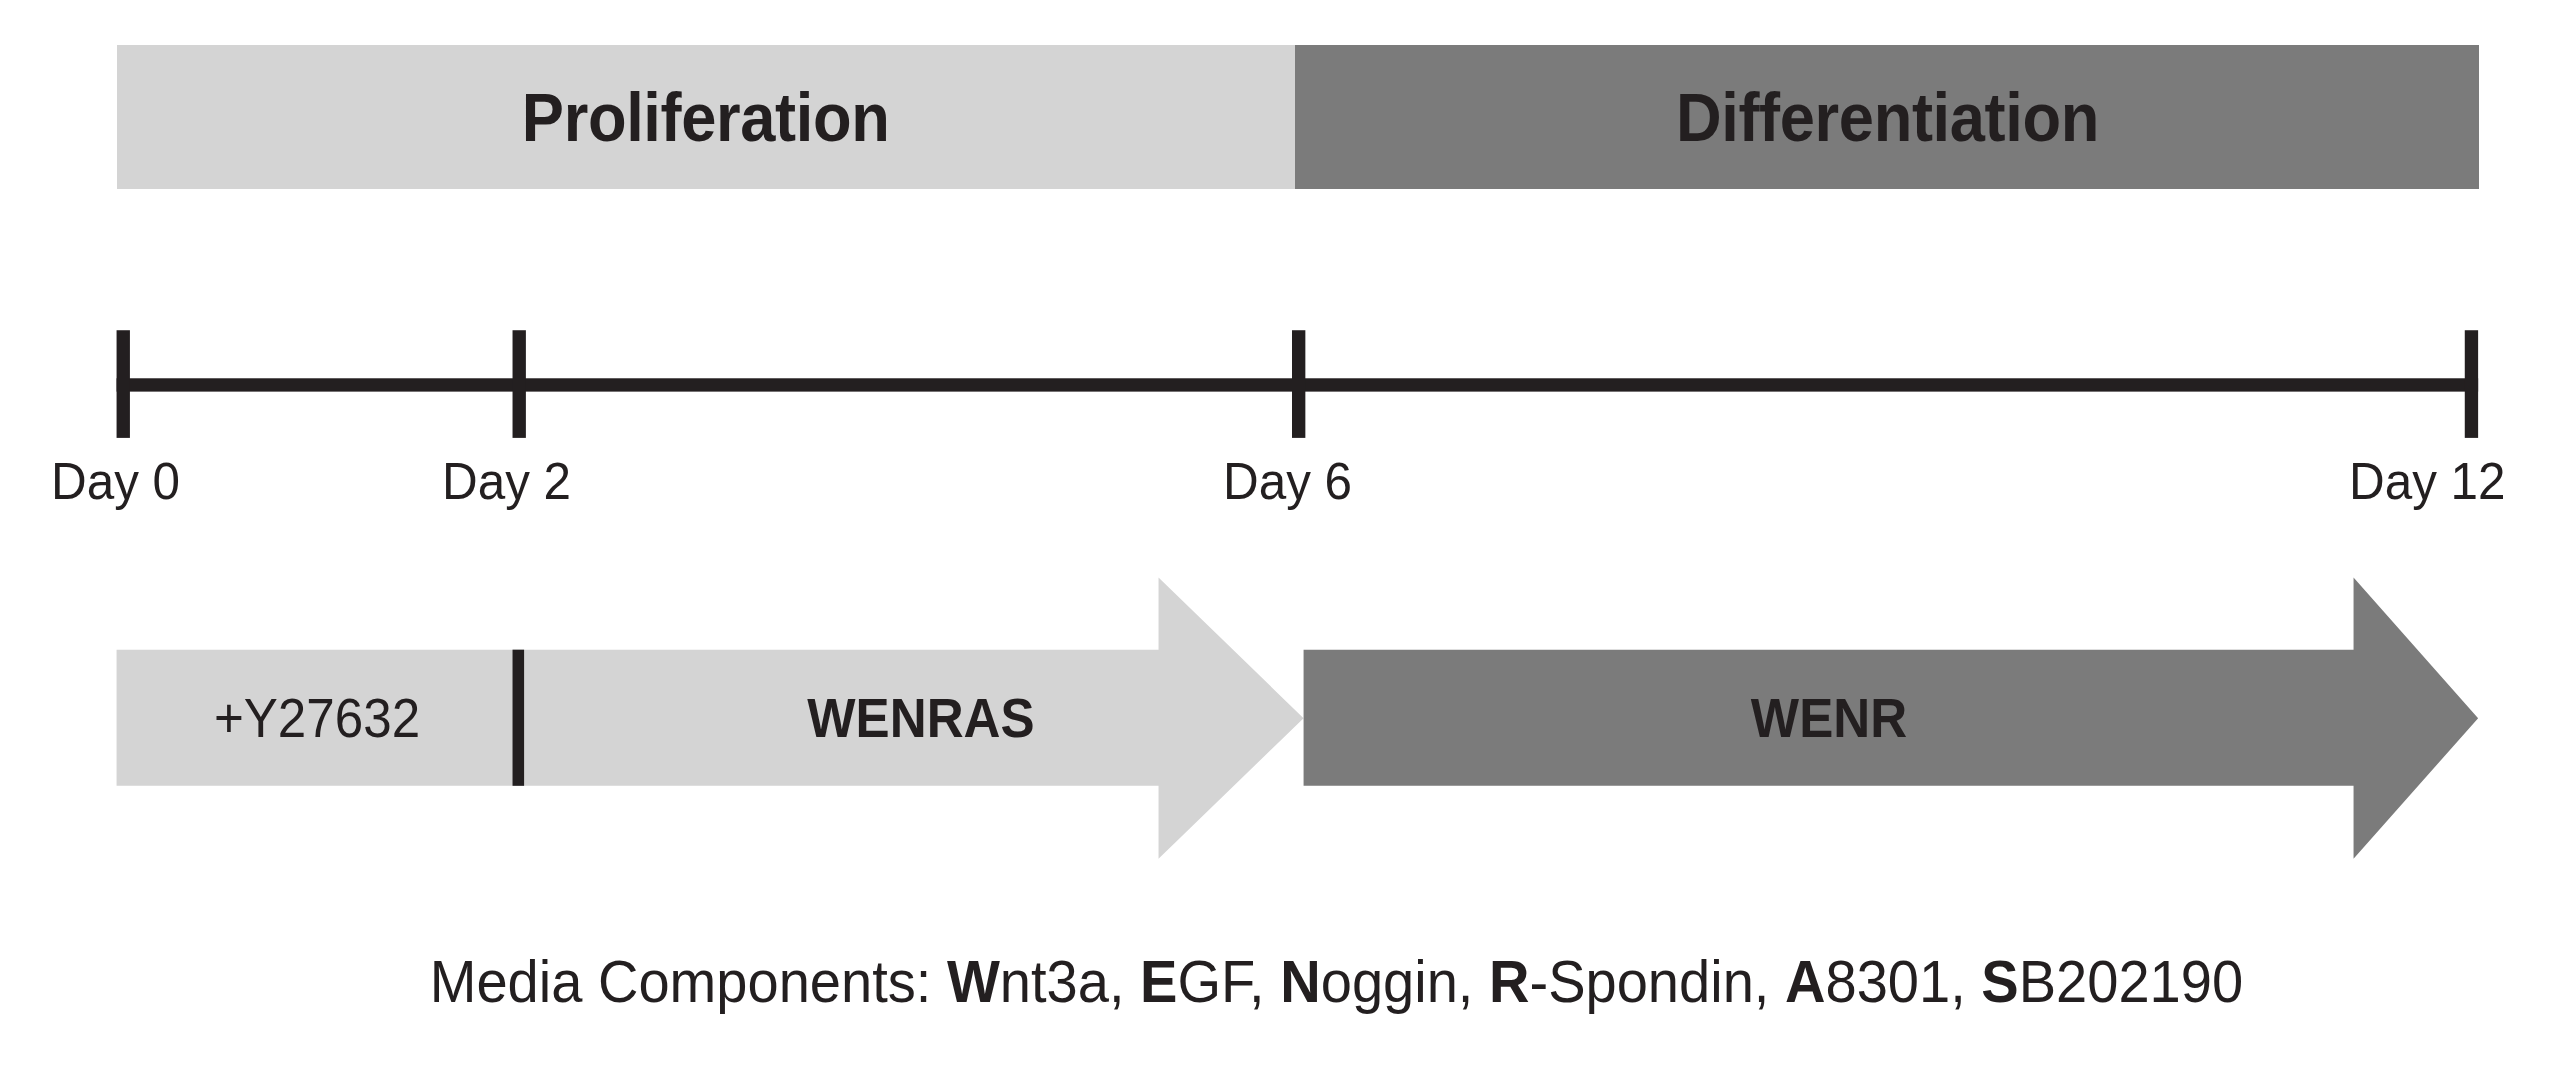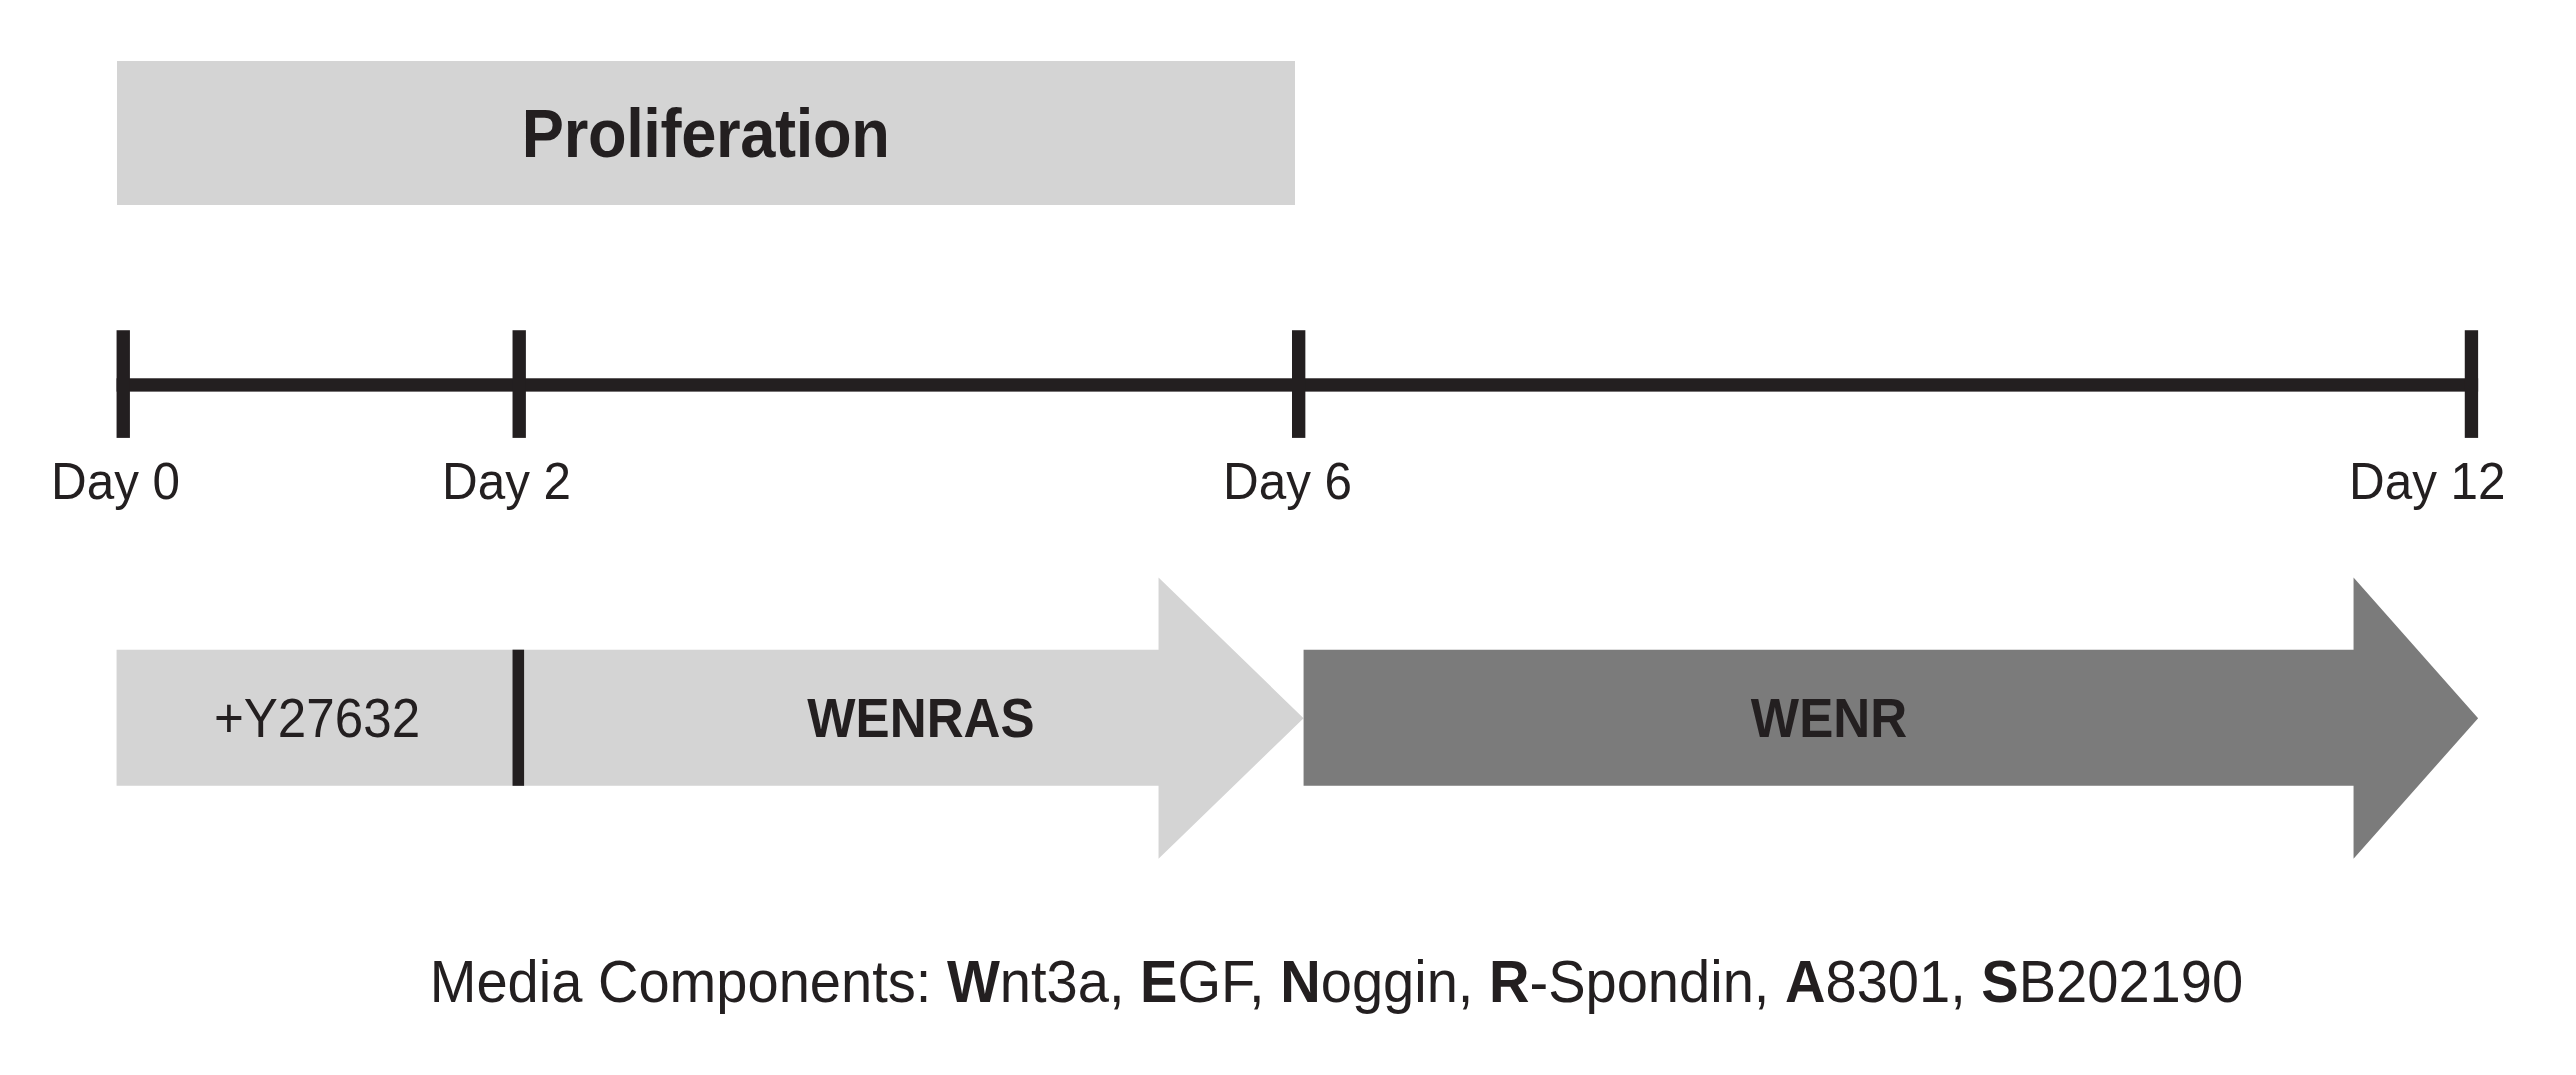--- a/index.html
+++ b/index.html
@@ -20,21 +20,20 @@
   }
 
   
   .phase-bar {
     position: absolute;
     left: 117px;
     top: 45px;
     width: 2362px;
     height: 144px;
     display: flex;
-    margin-top: 16px;
   }
   .phase-seg {
     display: flex;
     align-items: center;
     justify-content: center;
     height: 100%;
     box-sizing: border-box;
   }
   .phase-seg.proliferation {
     width: 1178px;
@@ -117,20 +116,23 @@
 </style>
 </head>
 <body>
 
 <div id="canvas">
 
   <div class="phase-bar">
     <div class="phase-seg proliferation">
       <span class="phase-label">Proliferation</span>
     </div>
+    <div class="phase-seg differentiation">
+      <span class="phase-label">Differentiation</span>
+    </div>
   </div>
 
   <svg class="timeline" viewBox="0 0 2895 1209" width="2576" height="1076">
 
     <rect x="131" y="425" width="2654" height="15" fill="#231f20"></rect>
 
     <rect x="131" y="371" width="15" height="121" fill="#231f20"></rect>
     <rect x="576" y="371" width="15" height="121" fill="#231f20"></rect>
     <rect x="1452" y="371" width="15" height="121" fill="#231f20"></rect>
     <rect x="2770" y="371" width="15" height="121" fill="#231f20"></rect>

